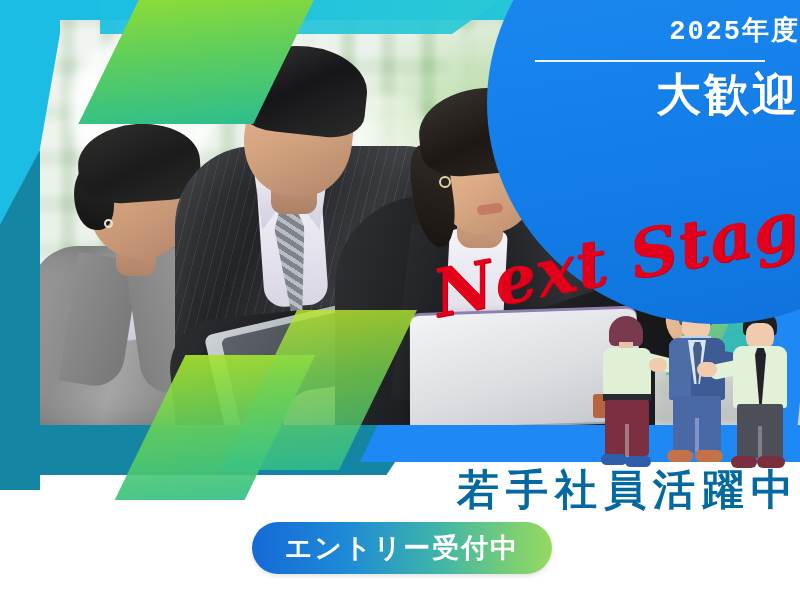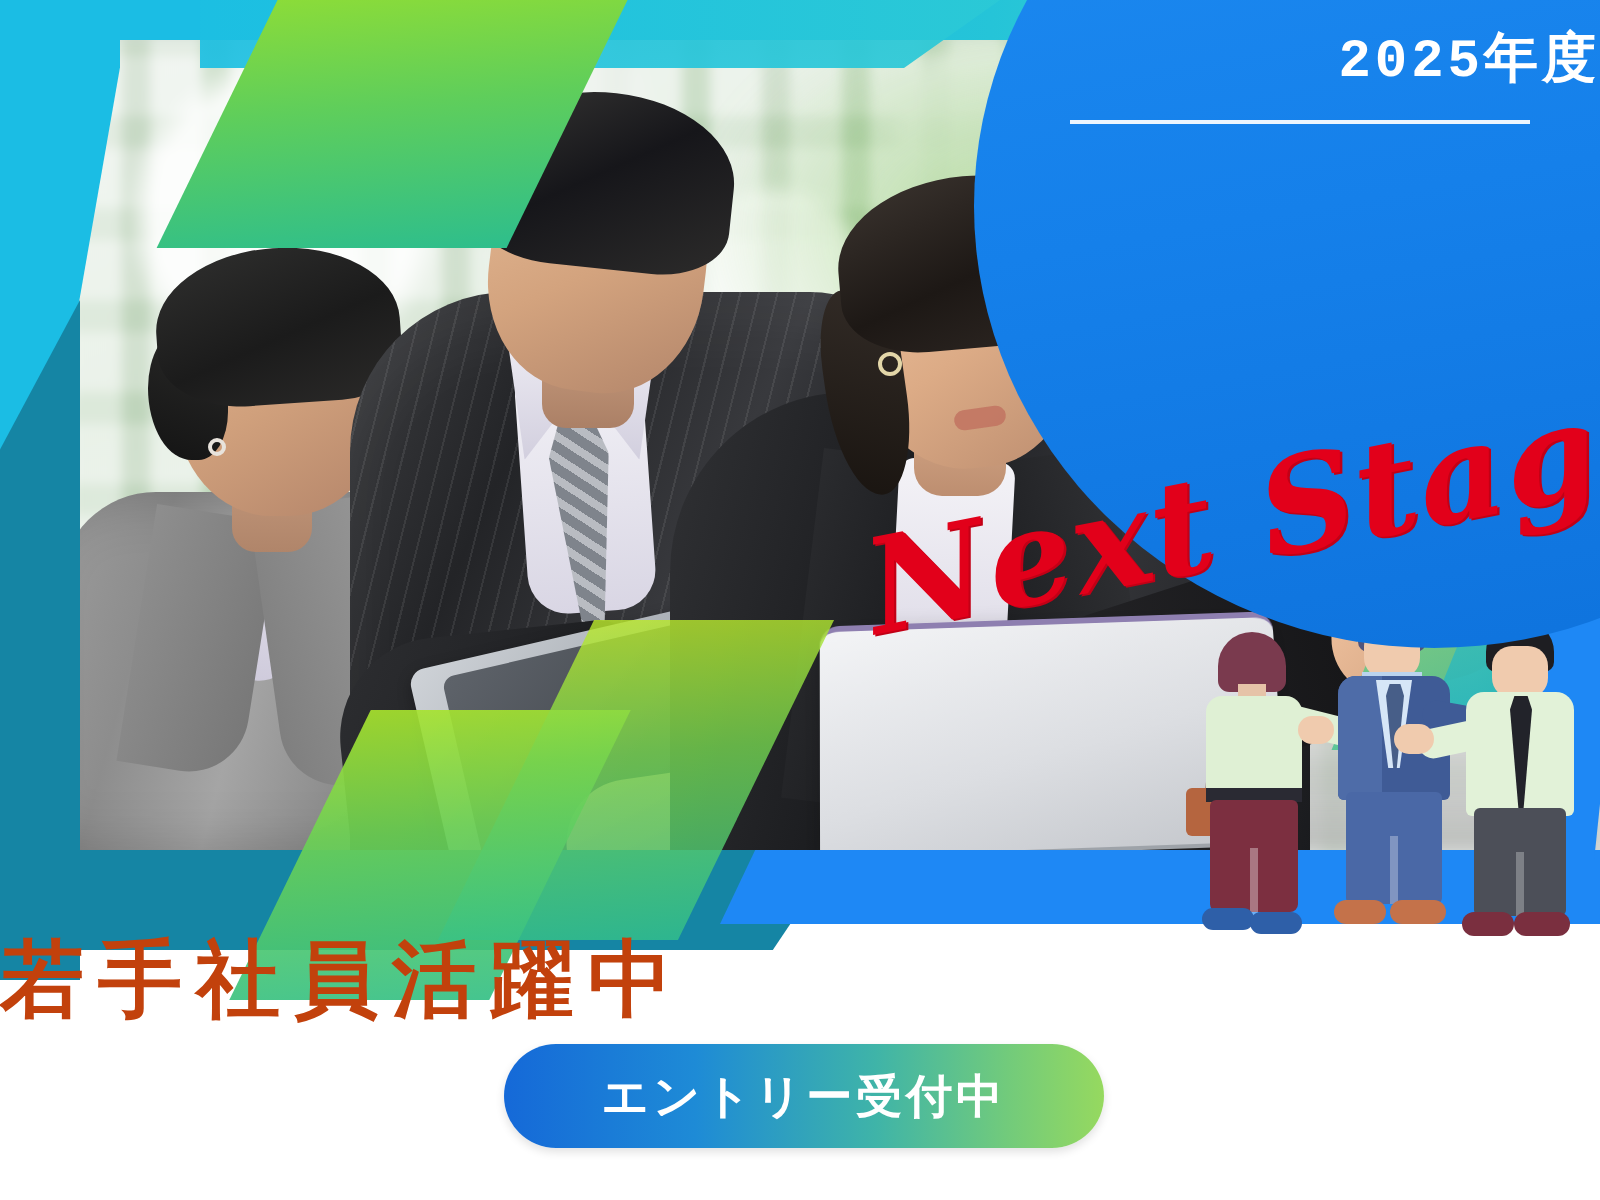--- a/index.html
+++ b/index.html
@@ -429,35 +429,35 @@
     background:#4C4F58; border-radius:3px; }
   .fC .gap{ position:absolute; left:33px; top:116px; width:4px; height:32px; background:rgba(255,255,255,.28); }
   .fC .shoeL{ position:absolute; left:6px; top:146px; width:26px; height:12px;
     background:#7A2F3F; border-radius:7px; }
   .fC .shoeR{ position:absolute; left:32px; top:146px; width:28px; height:12px;
     background:#7A2F3F; border-radius:7px; }
 
   
   .bottom-head{
     position:absolute; left:0; right:0; top:462px;
-    text-align:left;
+    text-align:right;
     font-family:"DejaVu Sans","Liberation Sans",sans-serif;
-    font-size:42px; font-weight:700; color:#c2410c;
+    font-size:42px; font-weight:700; color:#0369a1;
     letter-spacing:7px;
   }
   .cta{
     position:absolute; left:252px; top:522px;
     width:300px; height:52px;
     border-radius:26px;
     background:linear-gradient(90deg,#1569D8 0%,#1E8BD6 32%,#3FB4A8 62%,#72CB7B 84%,#96D95F 100%);
     display:flex; align-items:center; justify-content:center;
     box-shadow:0 2px 5px rgba(0,0,0,.12);
   }
   .cta span{
-    color:#ffffff; font-weight:700; font-size:23px; letter-spacing:2px;
+    color:#ffffff; font-weight:700; font-size:27px; letter-spacing:2px;
     font-family:Liberation Mono, monospace;
   }
 </style>
 </head>
 <body>
 
 <div class="banner">
 
   <div class="photo-area">
     <div class="bg-office"></div>
@@ -567,20 +567,21 @@
         <div class="gap"></div>
       <div class="shoeL"></div>
         <div class="shoeR"></div>
     </div>
   </div>
 
   <div class="blue-circle"></div>
   <div class="headline">
     <div class="year">2025年度</div>
     <div class="divider"></div>
+    <div class="big-line">大歓迎</div>
   </div>
 
   <div class="next-stage">Next Stage</div>
 
   <div class="bottom-head">若手社員活躍中</div>
 
   <div class="cta">
     <span>エントリー受付中</span>
   </div>
 

